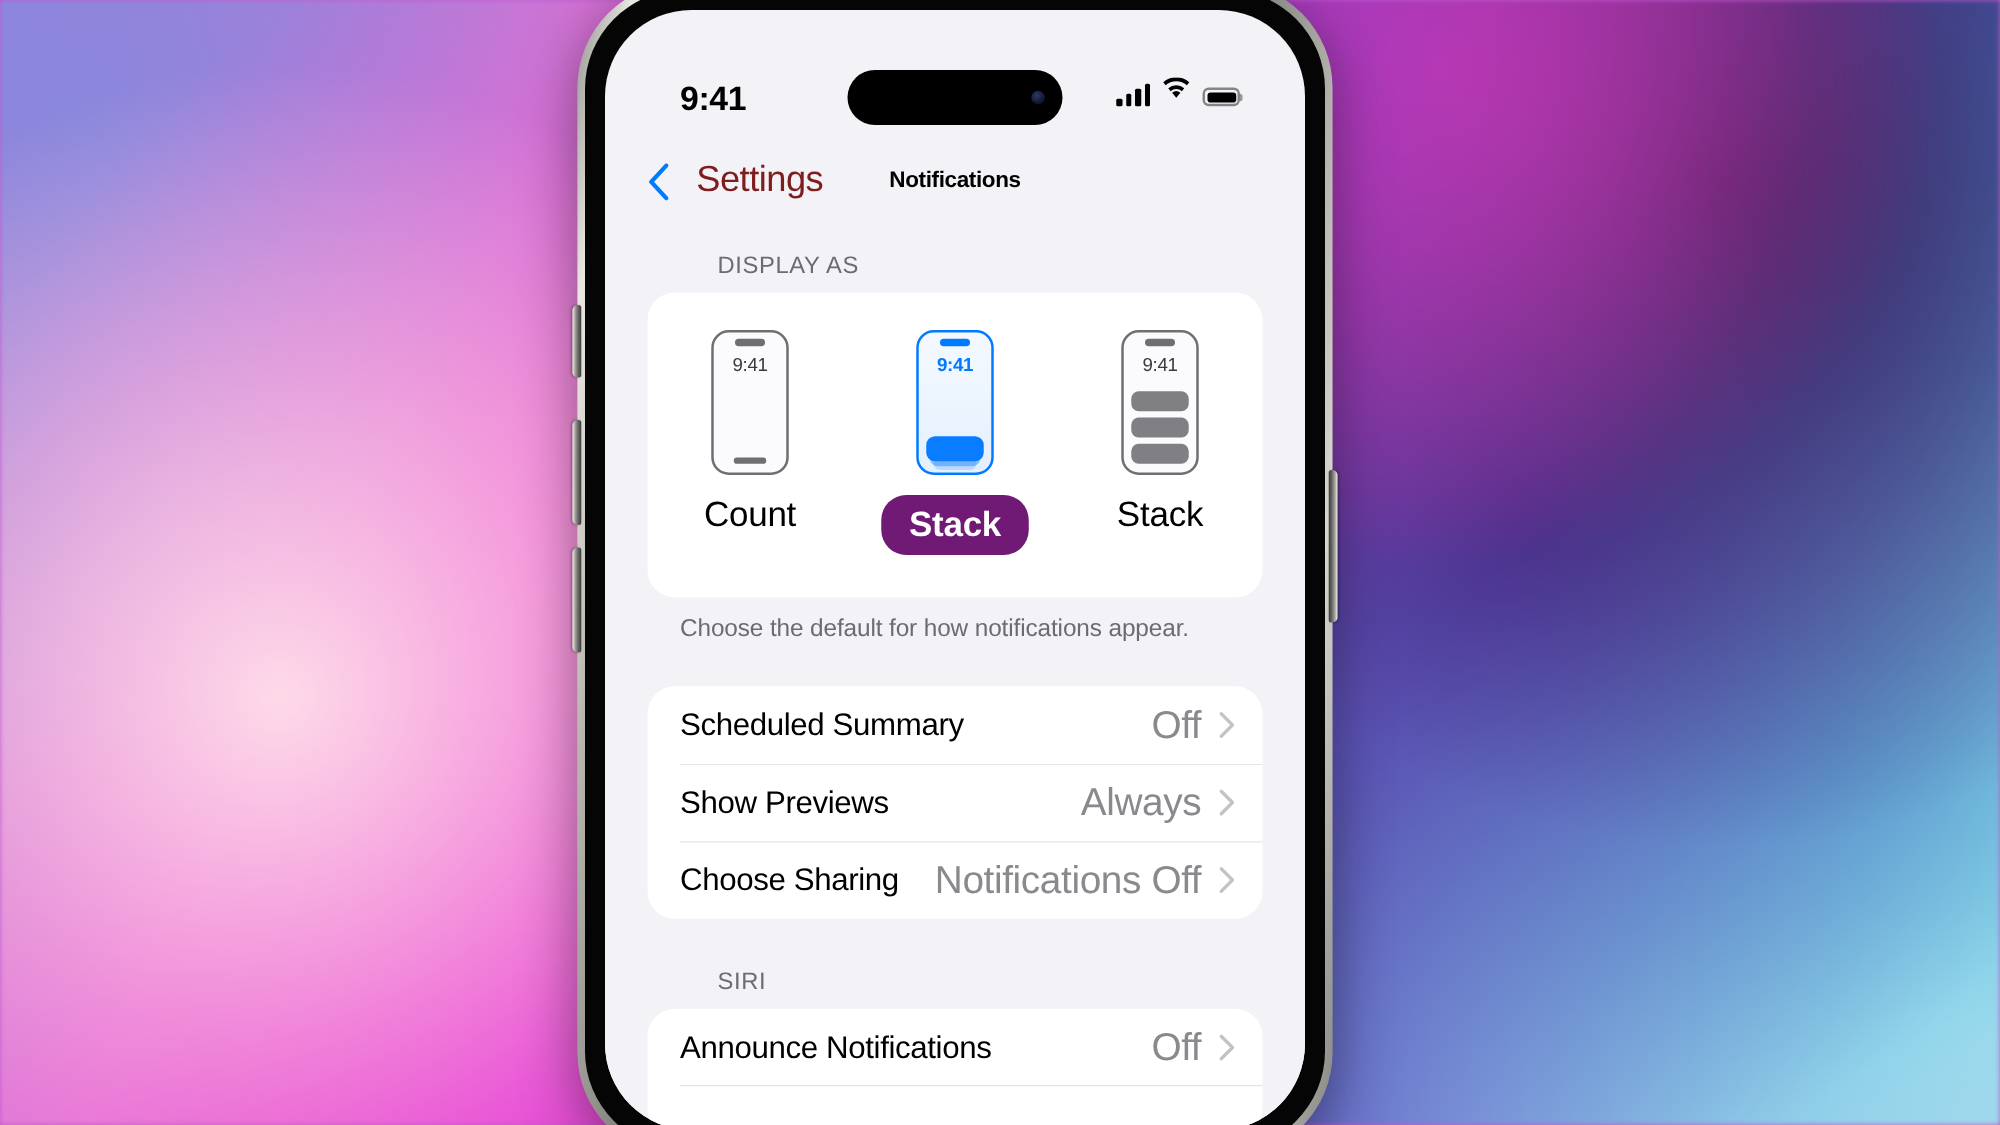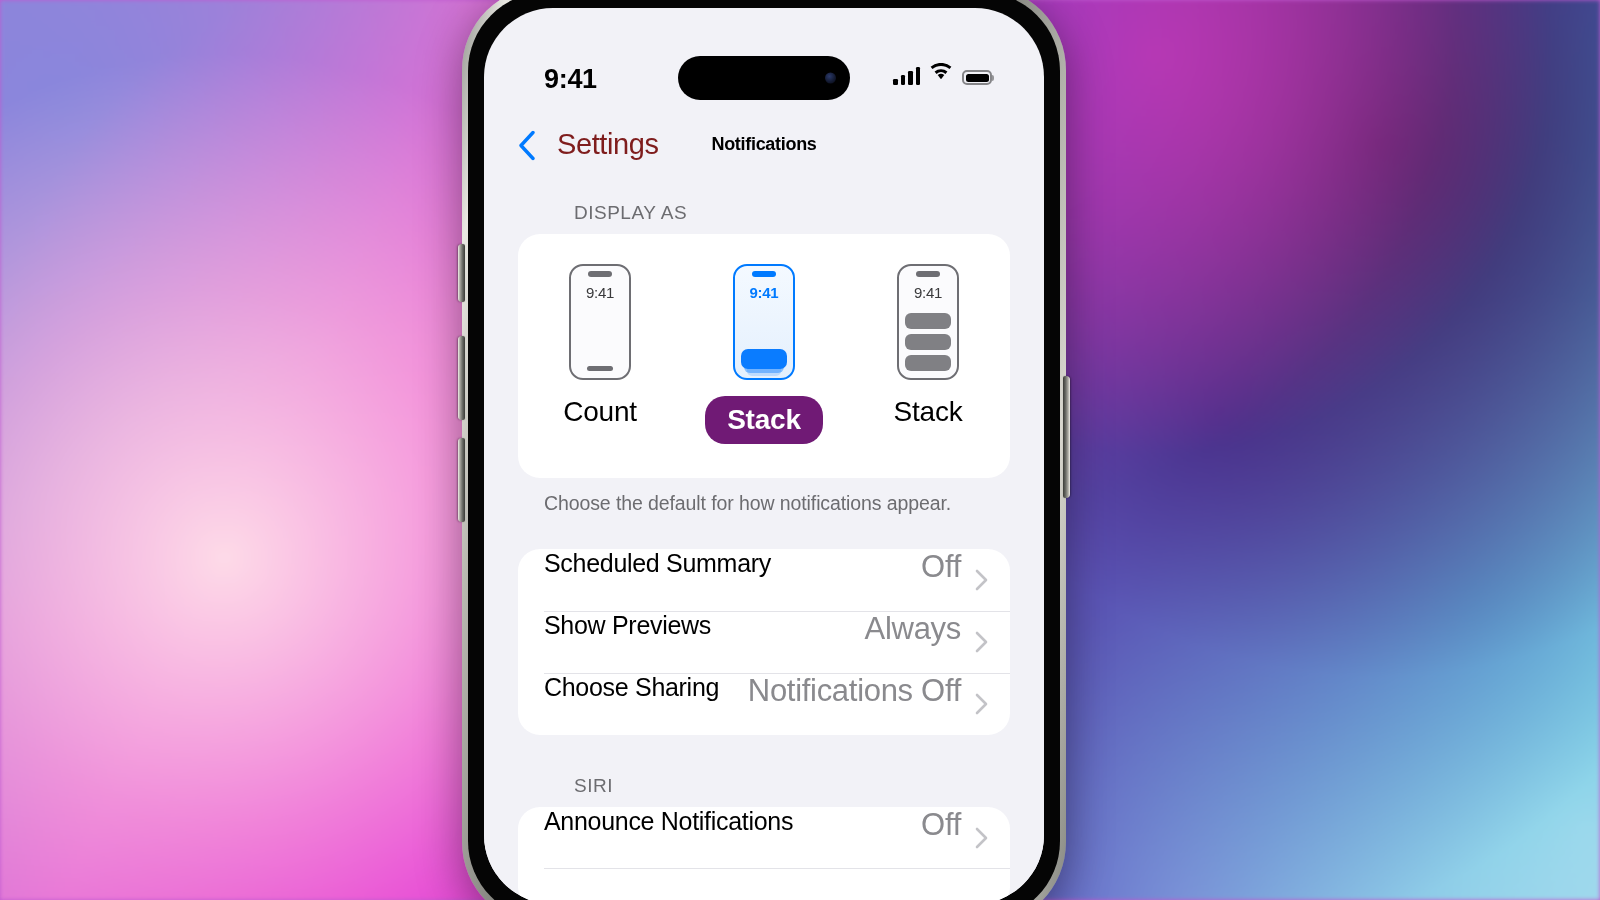--- a/index.html
+++ b/index.html
@@ -210,21 +210,21 @@
     padding:8px 22px; border-radius:20px;
   }
 
   
   .row {
     display:flex; align-items:center;
     height:62px; padding-left:26px; margin-left:0;
     position:relative; cursor:pointer;
   }
   .row-inner {
-    flex:1; display:flex; height:100%;
+    flex:1; display:flex; align-items:center; height:100%;
     padding-right:22px;
   }
   .row + .row .row-inner { box-shadow: inset 0 1px 0 #e3e3e8; }
   .row-title { font-size:25px; color:#000; letter-spacing:-0.3px; flex:1; }
   .row-value { font-size:31px; color:#8a8a8e; letter-spacing:-0.3px; margin-right:14px; }
   .chevron { flex:0 0 auto; display:flex; align-items:center; color:#c3c3c7; }
   .chevron svg { display:block; }
 
   #siri-card .row:last-child .row-inner { box-shadow:none; }
   #siri-card .row-divider-bottom {

